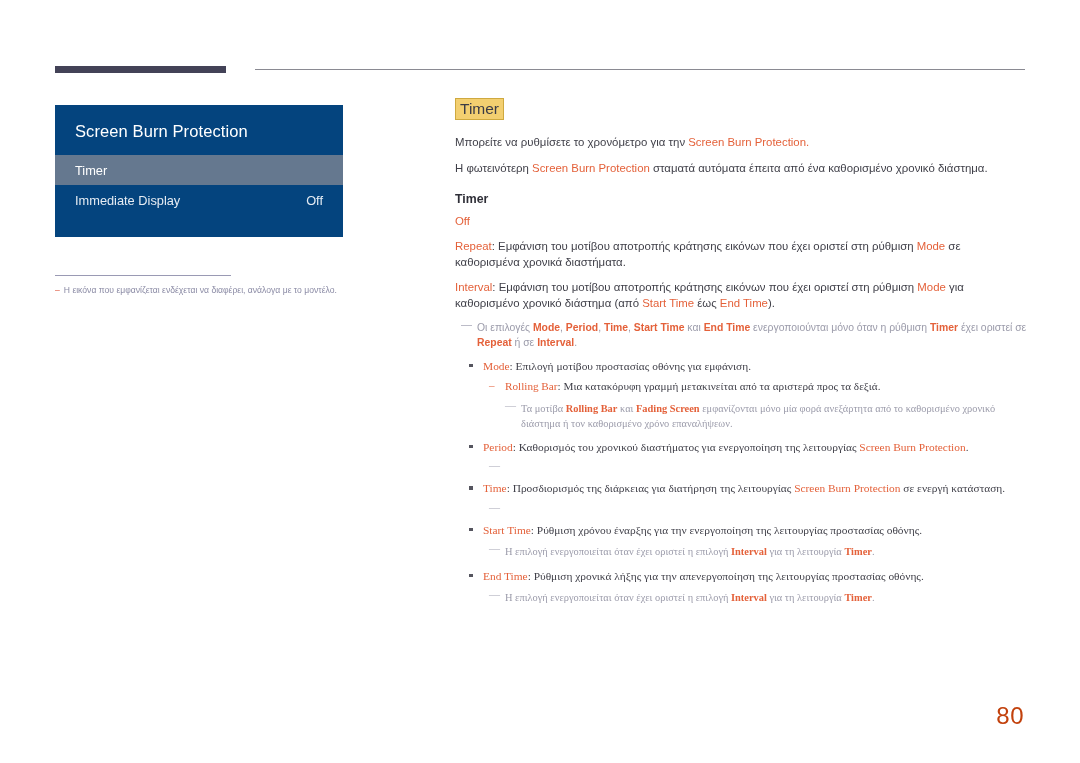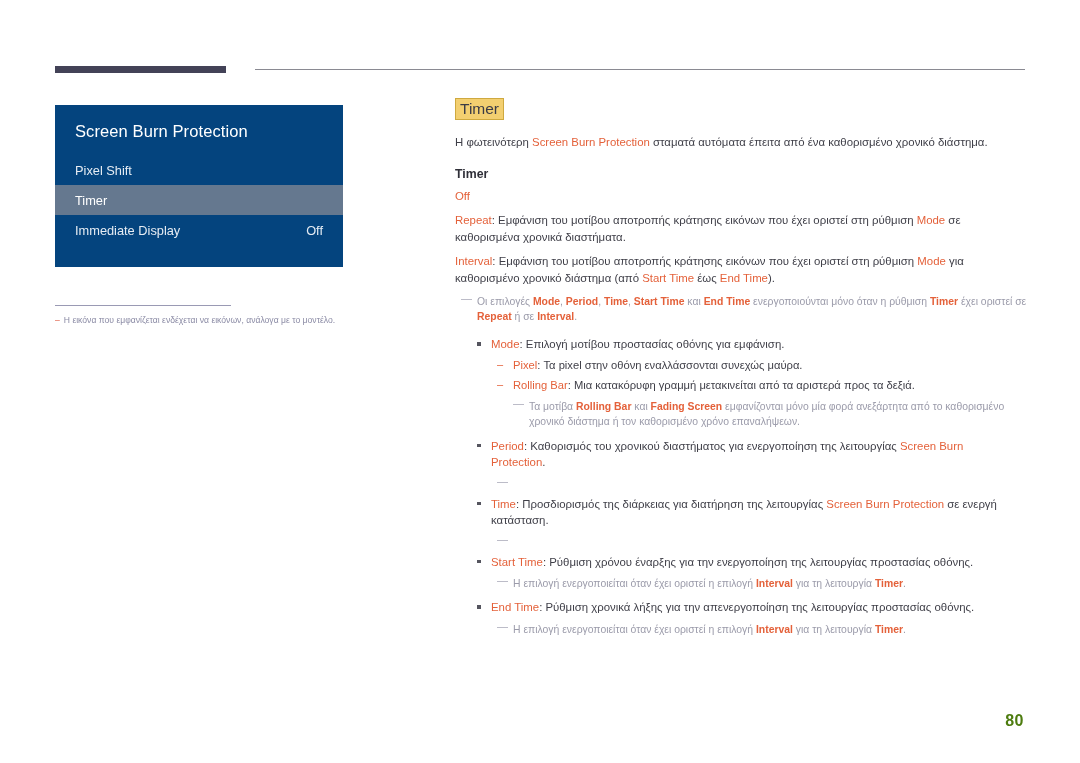--- a/index.html
+++ b/index.html
@@ -166,22 +166,23 @@
     font-size: 11px;
     position: relative;
     top: -1px;
   }
   .note-line.indent-1 { padding-left: 6px; }
   .note-line.indent-2 { padding-left: 22px; }
 
   
   ul.bullets {
     list-style: none;
-    margin: 12px;
+    margin: 4px;
     padding: 0;
+    font-family: Liberation Serif, serif;
   }
   li.bullet {
     position: relative;
     padding-left: 24px;
     margin: 0 0 7px 0;
     font-size: 11.4px;
     line-height: 1.45;
     color: #3f3f48;
   }
   li.bullet::before {
@@ -213,71 +214,69 @@
     top: 0;
     color: #e4613a;
     font-size: 11px;
   }
 
   
   .page-number {
     position: absolute;
     right: 56px;
     bottom: 33px;
-    font-size: 16px;
-    color: #4d7c0f;
+    font-size: 24px;
+    color: #c2410c;
     letter-spacing: .5px;
-    font-weight: bold;
   }
 </style>
 </head>
 <body>
 
 <div class="header-rules">
   <div class="header-bar-thick"></div>
   <div class="header-bar-thin"></div>
 </div>
 
 <div class="left-col">
 
   <div class="osd-menu">
     <div class="osd-title">Screen Burn Protection</div>
 
-    <div class="osd-row">
-      <span>Pixel Shift</span>
-      <span class="value"></span>
-    </div>
 
     <div class="osd-row selected">
       <span>Timer</span>
       <span class="value"></span>
     </div>
 
     <div class="osd-row">
       <span>Immediate Display</span>
       <span class="value">Off</span>
     </div>
 
     <div class="osd-pad"></div>
   </div>
 
   <div class="left-note-wrap">
     <div class="left-note-rule"></div>
     <div class="left-note">
       <span class="dash">‒</span>
-      <span>Η εικόνα που εμφανίζεται ενδέχεται να εικόνων, ανάλογα με το μοντέλο.</span>
+      <span>Η εικόνα που εμφανίζεται ενδέχεται να διαφέρει, ανάλογα με το μοντέλο.</span>
     </div>
   </div>
 
 </div>
 
 <div class="right-col">
 
   <h1 class="page-heading">Timer</h1>
 
+  <p class="body-line">
+    <span>Μπορείτε να ρυθμίσετε το χρονόμετρο για την </span><span class="kw">Screen Burn Protection</span><span class="kw">.</span>
+  </p>
 
   <p class="body-line">
     <span>Η φωτεινότερη </span><span class="kw">Screen Burn Protection</span><span> σταματά αυτόματα έπειτα από ένα καθορισμένο χρονικό διάστημα.</span>
   </p>
 
   <h2 class="sub-heading">Timer</h2>
 
   <p class="opt-line">
     <span class="kw">Off</span>
   </p>
@@ -293,23 +292,20 @@
   <div class="note-line indent-1">
     <span class="tilde">―</span>
     <span><span>Οι επιλογές </span><span class="kw-b">Mode</span><span>, </span><span class="kw-b">Period</span><span>, </span><span class="kw-b">Time</span><span>, </span><span class="kw-b">Start Time</span><span> και </span><span class="kw-b">End Time</span><span> ενεργοποιούνται μόνο όταν η ρύθμιση </span><span class="kw-b">Timer</span><span> έχει οριστεί σε </span><span class="kw-b">Repeat</span><span> ή σε </span><span class="kw-b">Interval</span><span>.</span></span>
   </div>
 
   <ul class="bullets">
 
     <li class="bullet">
       <span class="kw">Mode</span><span>: Επιλογή μοτίβου προστασίας οθόνης για εμφάνιση.</span>
       <ul class="sub-bullets">
-        <li class="sub-bullet">
-          <span class="kw">Pixel</span><span>: Τα pixel στην οθόνη εναλλάσσονται συνεχώς μαύρα.</span>
-        </li>
         <li class="sub-bullet">
           <span class="kw">Rolling Bar</span><span>: Μια κατακόρυφη γραμμή μετακινείται από τα αριστερά προς τα δεξιά.</span>
         </li>
       </ul>
       <div class="note-line indent-2" style="margin-top:6px;">
         <span class="tilde">―</span>
         <span><span>Τα μοτίβα </span><span class="kw-b">Rolling Bar</span><span> και </span><span class="kw-b">Fading Screen</span><span> εμφανίζονται μόνο μία φορά ανεξάρτητα από το καθορισμένο χρονικό διάστημα ή τον καθορισμένο χρόνο επαναλήψεων.</span></span>
       </div>
     </li>
 

